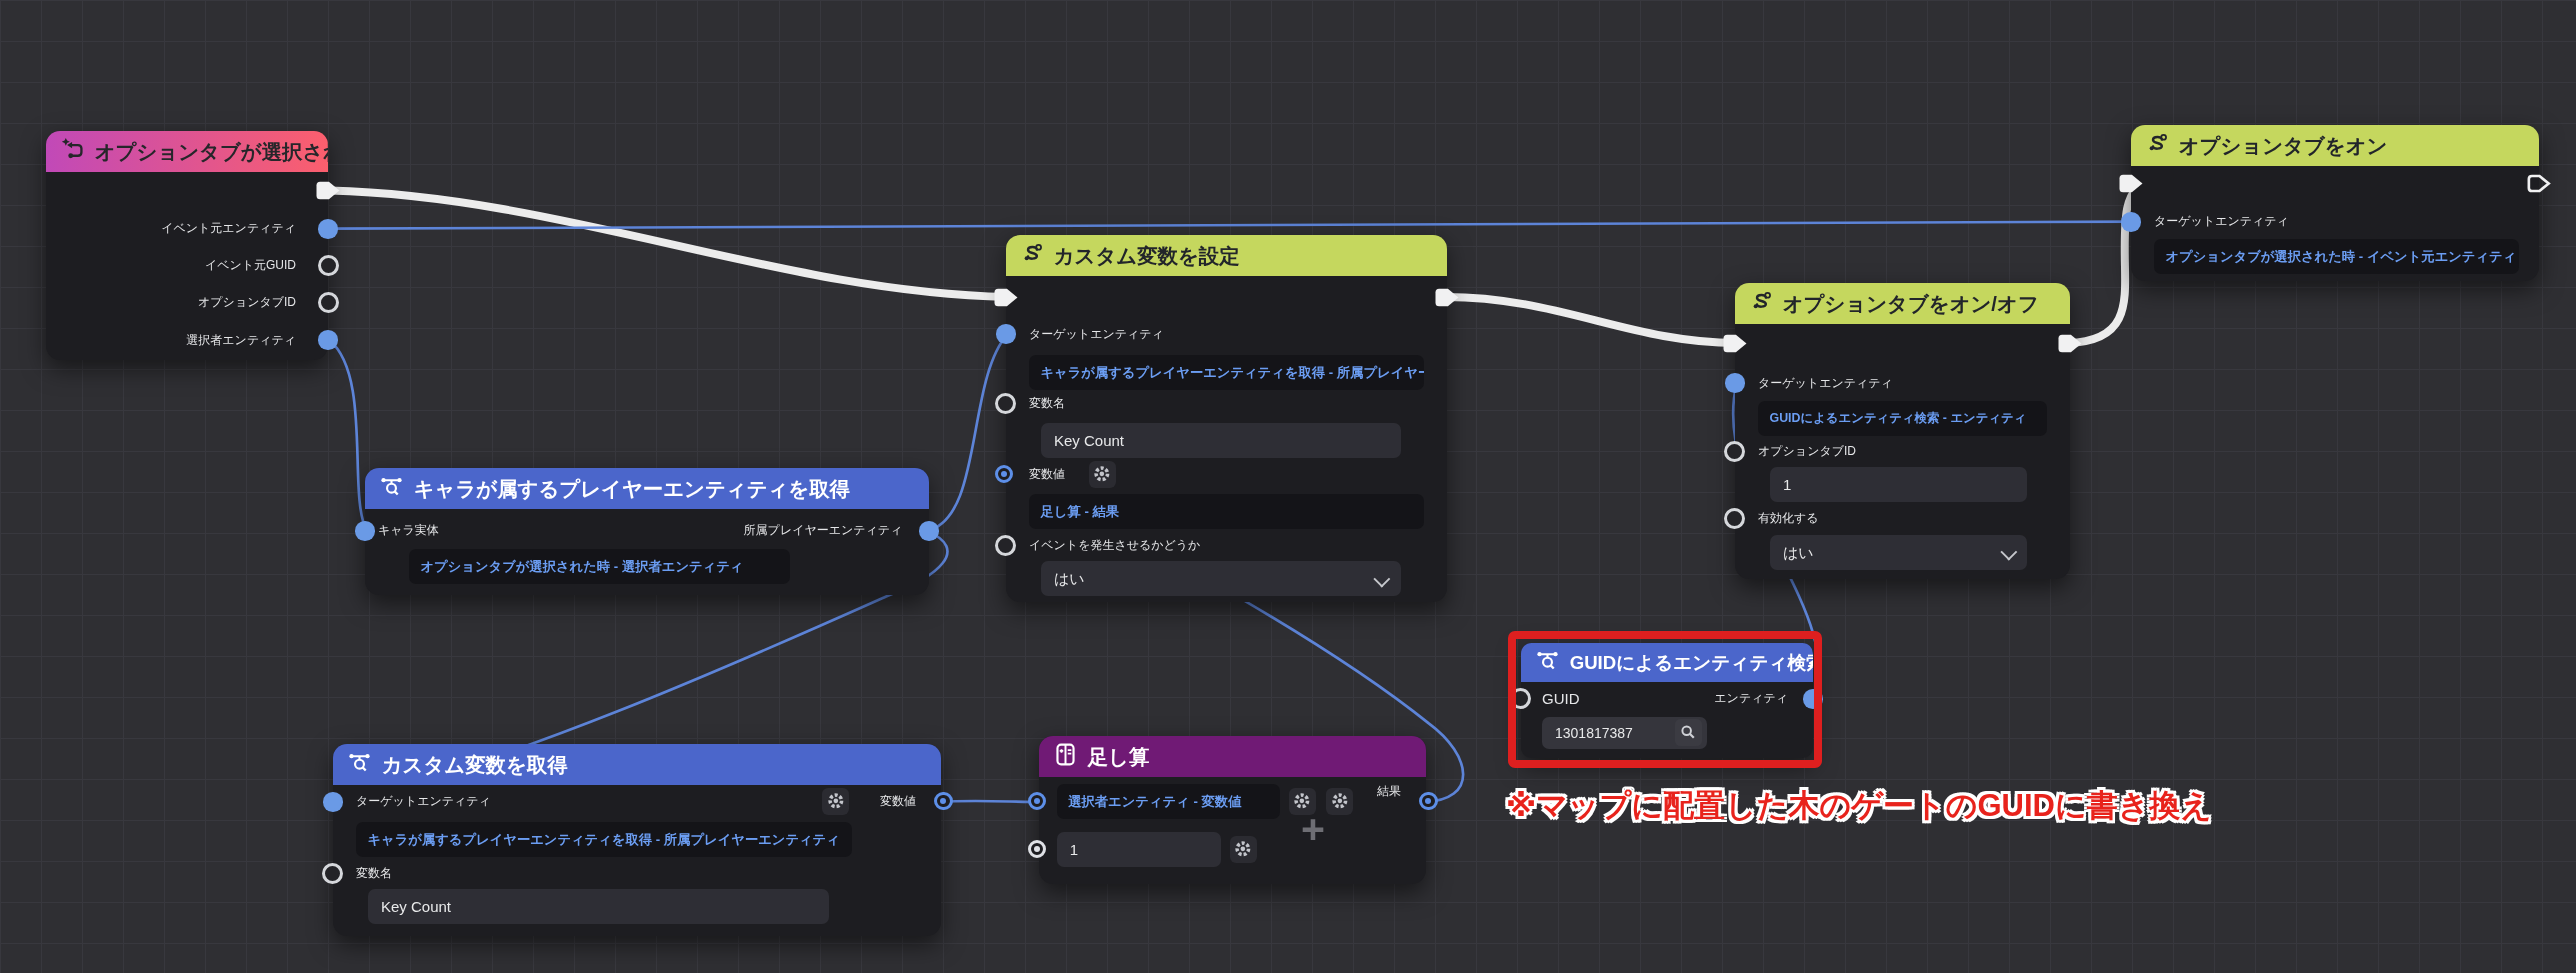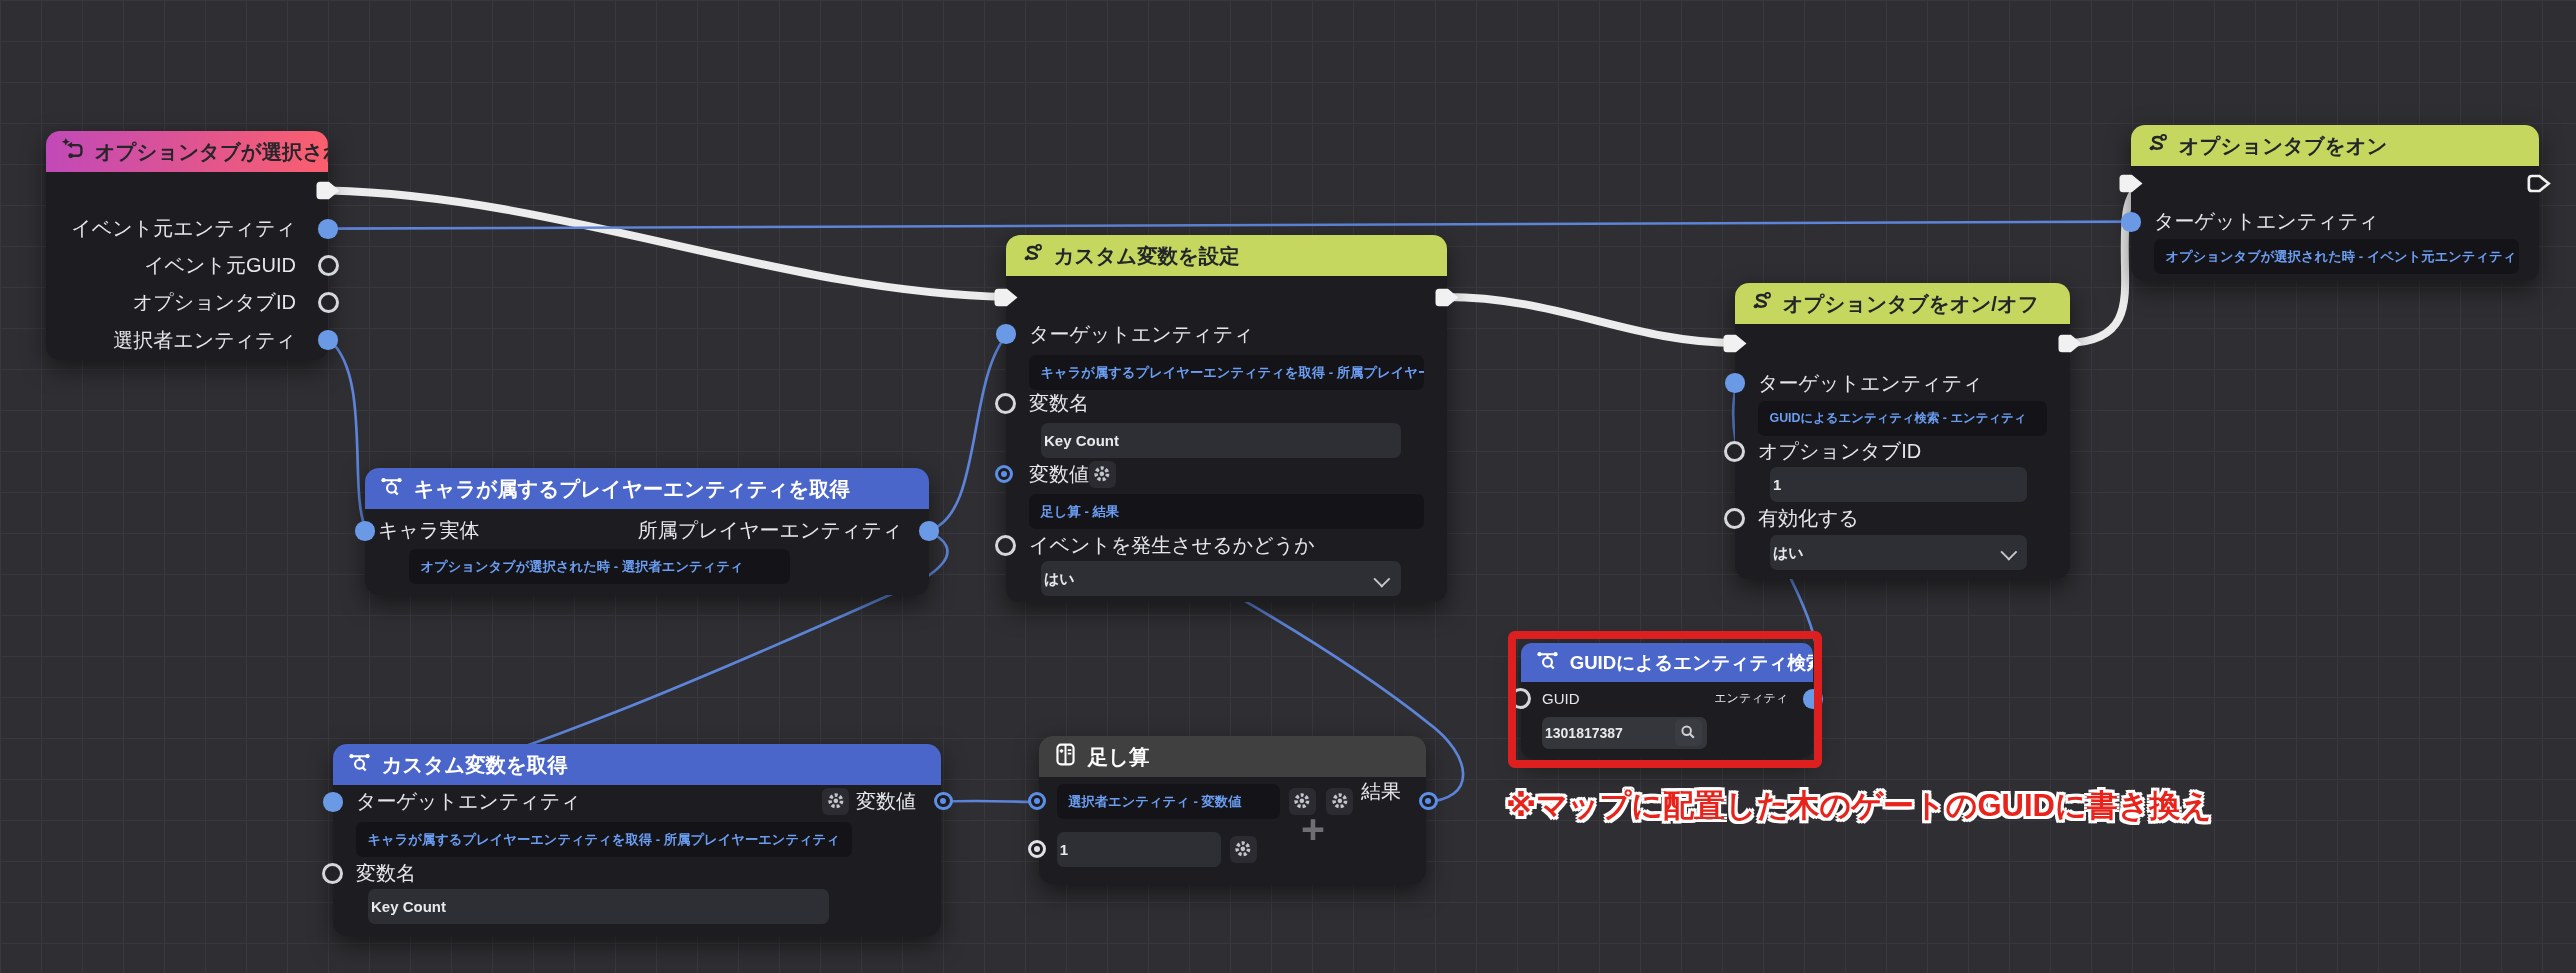--- a/index.html
+++ b/index.html
@@ -11,28 +11,28 @@
     background-size:41px 41px;}
   #wires{position:absolute;left:0;top:0;z-index:1;}
   .node{position:absolute;background:#1d1d21;border-radius:14px;z-index:2;
         box-shadow:0 8.9px 23px rgba(0,0,0,.5);}
   .hdr{position:absolute;left:0;top:0;right:0;height:41px;border-radius:14px 14px 0 0;
        display:flex;align-items:center;gap:9.7px;padding:0 14px;box-sizing:border-box;
        font-size:20.4px;font-weight:700;white-space:nowrap;overflow:hidden;}
   .hdr-pink{background:linear-gradient(90deg,#c149b8,#fb5f6d);color:#26262a;}
   .hdr-green{background:#c5d75e;color:#22252a;}
   .hdr-blue{background:#4b66cb;color:#ffffff;}
-  .hdr-teal{background:#404040;color:#ffffff;}
-  .lbl{position:absolute;font-size:20px;color:#e6e7e9;height:23px;line-height:23px;white-space:nowrap;}
+  .hdr-teal{background:#701a75;color:#ffffff;}
+  .lbl{position:absolute;font-size:12px;color:#e6e7e9;height:23px;line-height:23px;white-space:nowrap;}
   .lbl.r{text-align:right;}
   .link{position:absolute;background:#141418;border-radius:7px;color:#6b9df2;font-size:13.3px;
         height:35px;line-height:35px;padding:0 11.5px;white-space:nowrap;overflow:hidden;
         box-sizing:border-box;font-weight:700;}
   .field{position:absolute;background:#2e2e35;border-radius:7px;height:35px;line-height:35px;
-         font-size:15px;color:#e8e9ea;padding:0 3px;box-sizing:border-box;white-space:nowrap;overflow:hidden;font-weight:700;}
+         font-size:15px;color:#e8e9ea;padding:0 13px;box-sizing:border-box;white-space:nowrap;overflow:hidden;font-weight:400;}
   .chev{position:absolute;width:9.7px;height:9.7px;border-right:2.7px solid #c6c8cd;
         border-bottom:2.7px solid #c6c8cd;transform:rotate(45deg);}
   .port{position:absolute;z-index:3;}
   .p-entity{width:19.5px;height:19.5px;border-radius:50%;background:#6a9ae6;}
   .p-open{width:15px;height:15px;border-radius:50%;border:3.1px solid #d5d7db;background:#232327;}
   .p-ring{width:12.4px;height:12.4px;border-radius:50%;border:3.1px solid #5d8fe8;background:#1d1d21;}
   .p-ring::after{content:"";position:absolute;left:3.1px;top:3.1px;width:6.2px;height:6.2px;border-radius:50%;background:#5d8fe8;}
   .p-ring.white{border-color:#dfe1e6;}
   .p-ring.white::after{background:#dfe1e6;}
   .gear{position:absolute;width:26.6px;height:26.6px;background:#2b2b31;border-radius:6.2px;

